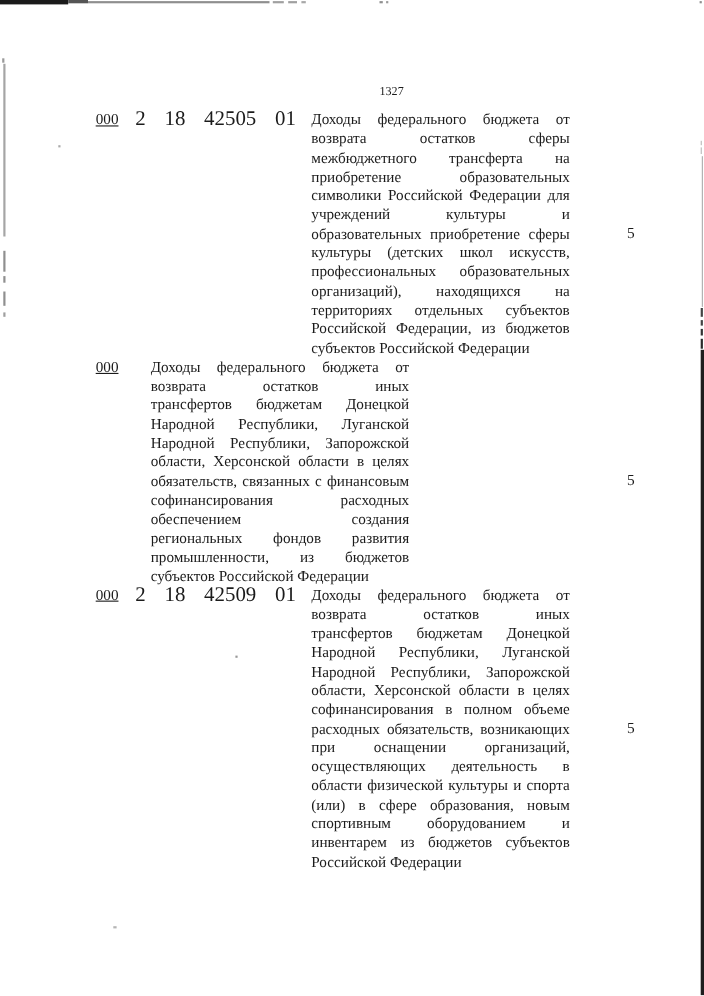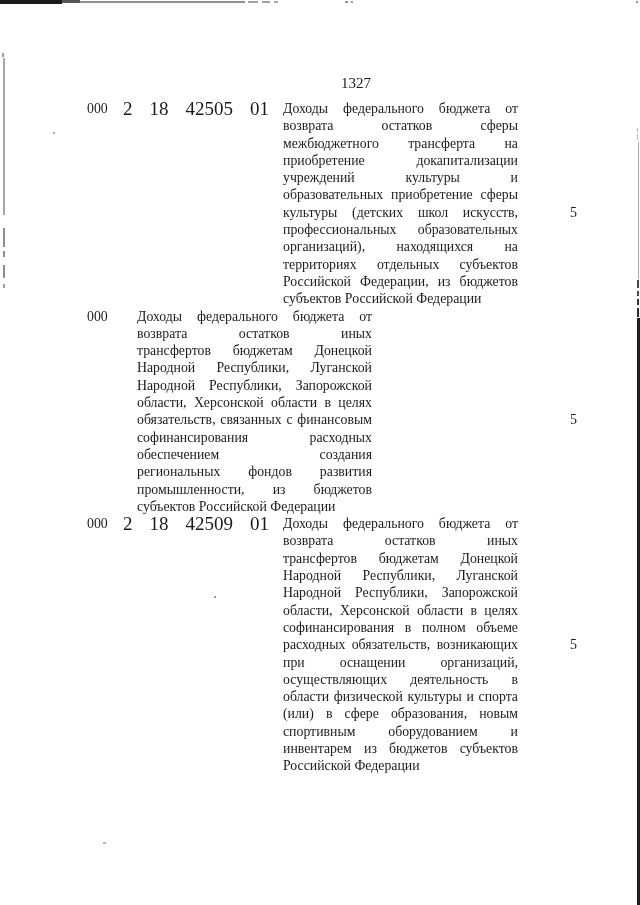--- a/index.html
+++ b/index.html
@@ -7,28 +7,28 @@
     position:relative;
     width:640px;height:905px;
     background:#ffffff;
     overflow:hidden;
     font-family:"Liberation Serif","DejaVu Serif",serif;
     color:#1b1b1b;
   }
   
   #page-number{
     position:absolute;top:75px;left:300px;width:112px;
-    text-align:center;font-size:15px;line-height:16px;
+    text-align:center;font-size:11px;line-height:16px;
   }
   
   #entries{
     position:absolute;top:100px;left:87px;width:500px;
   }
   .entry{position:relative;display:flex;align-items:flex-start;}
-  .c1{flex:none;width:24px;font-size:13.8px;line-height:17.3px;}
+  .c1{flex:none;width:24px;font-size:13.8px;line-height:17.3px;text-decoration:underline;}
   .gap1{flex:none;width:12px;}
   .c2{
     flex:none;width:146px;font-size:19px;line-height:17.3px;
     height:17.3px;overflow:hidden;
     text-align:justify;text-align-last:justify;
   }
   .gap2{flex:none;width:14px;}
   .c3{flex:none;width:235px;}
   .line{
     font-size:13.8px;line-height:17.3px;height:17.3px;overflow:hidden;
@@ -105,21 +105,22 @@
   <div id="entries">
       <div class="entry">
     <div class="c1">000</div>
     <div class="gap1"></div>
     <div class="c2">2 18 42505 01 0000 150</div>
     <div class="gap2"></div>
     <div class="c3">
           <div class="line">Доходы федерального бюджета от</div>
           <div class="line">возврата остатков сферы</div>
           <div class="line">межбюджетного трансферта на</div>
-          <div class="line">приобретение докапитализации</div>
+          <div class="line">приобретение образовательных</div>
+          <div class="line">символики Российской Федерации для</div>
           <div class="line">учреждений культуры и</div>
           <div class="line">образовательных приобретение сферы</div>
           <div class="line">культуры (детских школ искусств,</div>
           <div class="line">профессиональных образовательных</div>
           <div class="line">организаций), находящихся на</div>
           <div class="line">территориях отдельных субъектов</div>
           <div class="line">Российской Федерации, из бюджетов</div>
           <div class="line last">субъектов Российской Федерации</div>
         </div>
     <div class="note" style="top: 103.8px;">5</div>

